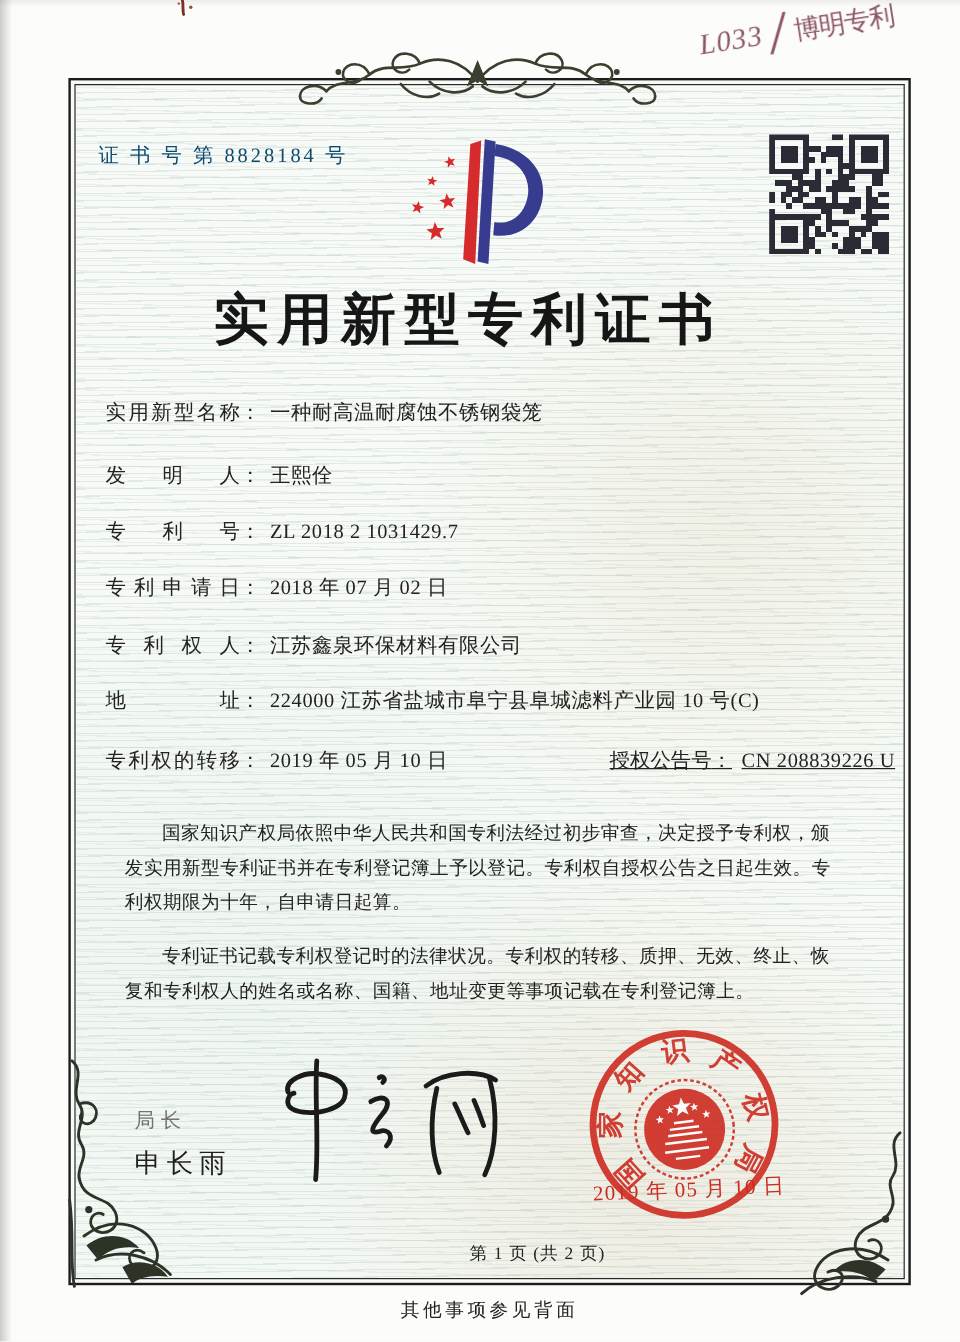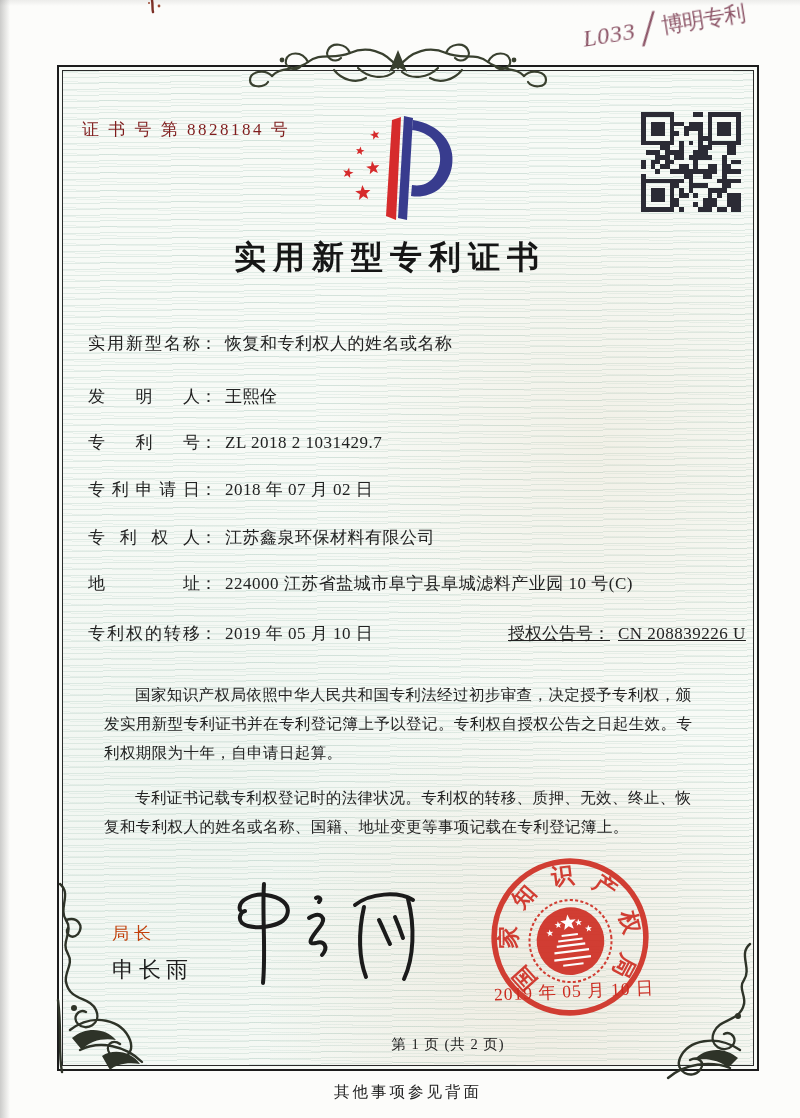--- a/index.html
+++ b/index.html
@@ -24,41 +24,41 @@
     position:absolute;left:3px;top:3px;right:3px;bottom:3px;
     border:1px solid #2a2a2a;
     background:
       radial-gradient(circle at 78% 38%,rgba(208,182,140,.14),rgba(208,182,140,0) 34%),
       radial-gradient(circle at 70% 92%,rgba(200,170,130,.18),rgba(200,170,130,0) 28%),
       radial-gradient(circle at 20% 75%,rgba(170,200,185,.10),rgba(170,200,185,0) 40%),
       repeating-linear-gradient(179.2deg,rgba(126,172,156,.20) 0 1px,rgba(126,172,156,0) 1px 6px),
       repeating-linear-gradient(181.4deg,rgba(126,172,156,.12) 0 1px,rgba(126,172,156,0) 1px 9px);
   }
 
-  .cert-no{position:absolute;left:82px;top:118px;font-size:17px;letter-spacing:2.5px;color:#7f1d1d;}
+  .cert-no{position:absolute;left:82px;top:118px;font-size:17px;letter-spacing:2.5px;color:#0c4a6e;}
 
   .logo{position:absolute;left:335px;top:110px;width:126px;height:118px;}
   .qr{position:absolute;left:641px;top:112px;width:100px;height:100px;}
 
   .title{
     position:absolute;left:57px;top:236px;width:666px;text-align:center;
-    font-size:32px;font-weight:700;letter-spacing:7px;color:#161616;
+    font-size:46px;font-weight:700;letter-spacing:7px;color:#161616;
   }
 
   .field-row{position:absolute;left:88px;font-size:17px;color:#222;white-space:nowrap;}
   .field-label{display:inline-block;width:112px;text-align:justify;text-align-last:justify;font-weight:500;}
   .field-colon{font-weight:500;}
   .field-value{margin-left:8px;letter-spacing:.5px;}
 
   .grant-no{position:absolute;left:420px;top:0;text-decoration:underline;}
 
   .paragraphs{position:absolute;left:88px;top:664px;width:628px;font-size:15.5px;line-height:29px;color:#222;}
   .paragraphs p{margin:16px;text-indent:2em;letter-spacing:.4px;}
 
-  .signer-title{position:absolute;left:112px;top:922px;font-size:17px;letter-spacing:5px;color:#c2410c;}
+  .signer-title{position:absolute;left:112px;top:922px;font-size:17px;letter-spacing:5px;color:#737373;}
   .signer-name{position:absolute;left:112px;top:955px;font-size:22px;letter-spacing:5px;color:#1f1f1f;}
   .signature{position:absolute;left:212px;top:878px;width:225px;height:112px;}
 
   .seal{position:absolute;left:488px;top:855px;width:164px;height:164px;transform:rotate(-7deg);opacity:.92;}
   .seal-date{
     position:absolute;left:494px;top:979px;font-size:17.5px;letter-spacing:1px;
     color:#cc2b20;transform:rotate(-2.5deg);font-weight:500;white-space:nowrap;
   }
 
   .page-info{position:absolute;left:57px;top:1035px;width:782px;text-align:center;font-size:14.5px;letter-spacing:1px;color:#222;}
@@ -401,21 +401,21 @@
       <rect x="16" y="20" width="1" height="1"></rect>
       <rect x="17" y="20" width="1" height="1"></rect>
       <rect x="19" y="20" width="1" height="1"></rect>
       <rect x="20" y="20" width="1" height="1"></rect>
     </g>
 </svg>
 
 <div class="title">实用新型专利证书</div>
 
 <div class="field-row" style="top:332px">
-  <span class="field-label">实用新型名称</span><span class="field-colon">：</span><span class="field-value">恢复和专利权人的姓名或名称</span>
+  <span class="field-label">实用新型名称</span><span class="field-colon">：</span><span class="field-value">一种耐高温耐腐蚀不锈钢袋笼</span>
 </div>
 <div class="field-row" style="top:385px">
   <span class="field-label">发明人</span><span class="field-colon">：</span><span class="field-value">王熙佺</span>
 </div>
 <div class="field-row" style="top:431px">
   <span class="field-label">专利号</span><span class="field-colon">：</span><span class="field-value">ZL 2018 2 1031429.7</span>
 </div>
 <div class="field-row" style="top:478px">
   <span class="field-label">专利申请日</span><span class="field-colon">：</span><span class="field-value">2018 年 07 月 02 日</span>
 </div>

